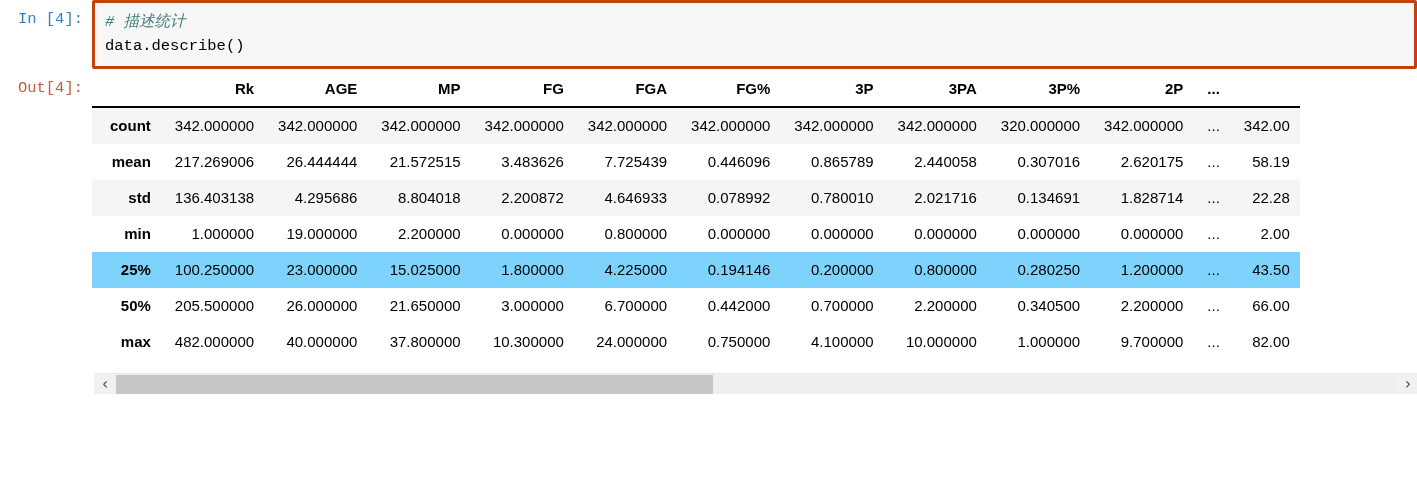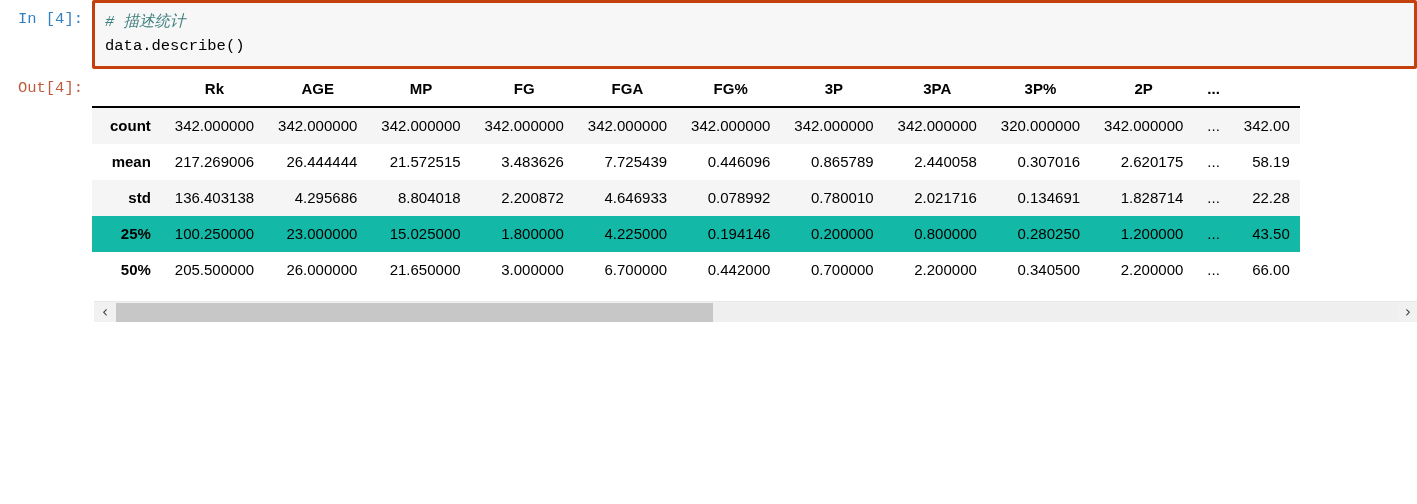--- a/index.html
+++ b/index.html
@@ -84,33 +84,32 @@
     padding: 9px 10px 9px 14px;
     text-align: right;
     vertical-align: middle;
     line-height: 18px;
   }
   table.df thead th {
     font-weight: bold;
     padding-bottom: 8px;
     border-bottom: 2px solid #000000;
     background: #ffffff;
-    text-align: center;
   }
   table.df thead th.corner {
     border-bottom: 2px solid #000000;
   }
   table.df tbody th {
     font-weight: bold;
     text-align: right;
     padding-left: 18px;
   }
   table.df tbody tr.odd  { background: #f5f5f5; }
   table.df tbody tr.even { background: #ffffff; }
-  table.df tbody tr.hover { background: #14b8a6; }
+  table.df tbody tr.hover { background: #7dd3fc; }
   th.ellipsis-col, td.ellipsis-col {
     padding-left: 8px;
     padding-right: 6px;
   }
 
   .shape-text {
     font-size: 15.5px;
     color: #000000;
     padding: 14px 0 0 2px;
     line-height: 20px;
@@ -226,20 +225,35 @@
               <td>2.200872</td>
               <td>4.646933</td>
               <td>0.078992</td>
               <td>0.780010</td>
               <td>2.021716</td>
               <td>0.134691</td>
               <td>1.828714</td>
               <td class="ellipsis-col">...</td>
               <td>22.28</td>
             </tr>
+            <tr class="even">
+              <th>min</th>
+              <td>1.000000</td>
+              <td>19.000000</td>
+              <td>2.200000</td>
+              <td>0.000000</td>
+              <td>0.800000</td>
+              <td>0.000000</td>
+              <td>0.000000</td>
+              <td>0.000000</td>
+              <td>0.000000</td>
+              <td>0.000000</td>
+              <td class="ellipsis-col">...</td>
+              <td>2.00</td>
+            </tr>
             <tr class="hover">
               <th>25%</th>
               <td>100.250000</td>
               <td>23.000000</td>
               <td>15.025000</td>
               <td>1.800000</td>
               <td>4.225000</td>
               <td>0.194146</td>
               <td>0.200000</td>
               <td>0.800000</td>
@@ -256,20 +270,35 @@
               <td>3.000000</td>
               <td>6.700000</td>
               <td>0.442000</td>
               <td>0.700000</td>
               <td>2.200000</td>
               <td>0.340500</td>
               <td>2.200000</td>
               <td class="ellipsis-col">...</td>
               <td>66.00</td>
             </tr>
+            <tr class="even">
+              <th>max</th>
+              <td>482.000000</td>
+              <td>40.000000</td>
+              <td>37.800000</td>
+              <td>10.300000</td>
+              <td>24.000000</td>
+              <td>0.750000</td>
+              <td>4.100000</td>
+              <td>10.000000</td>
+              <td>1.000000</td>
+              <td>9.700000</td>
+              <td class="ellipsis-col">...</td>
+              <td>82.00</td>
+            </tr>
           </tbody>
       </table>
     </div>
     <div class="shape-text">8 rows × 35 columns</div>
 
     <div class="hscroll">
       <div class="arrow">‹</div>
       <div class="track">
         <div class="thumb"></div>
       </div>

